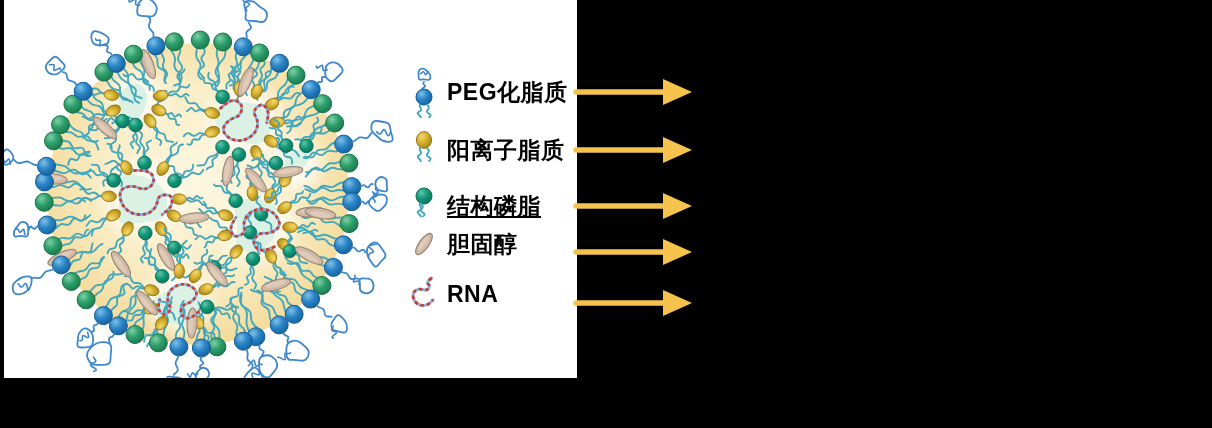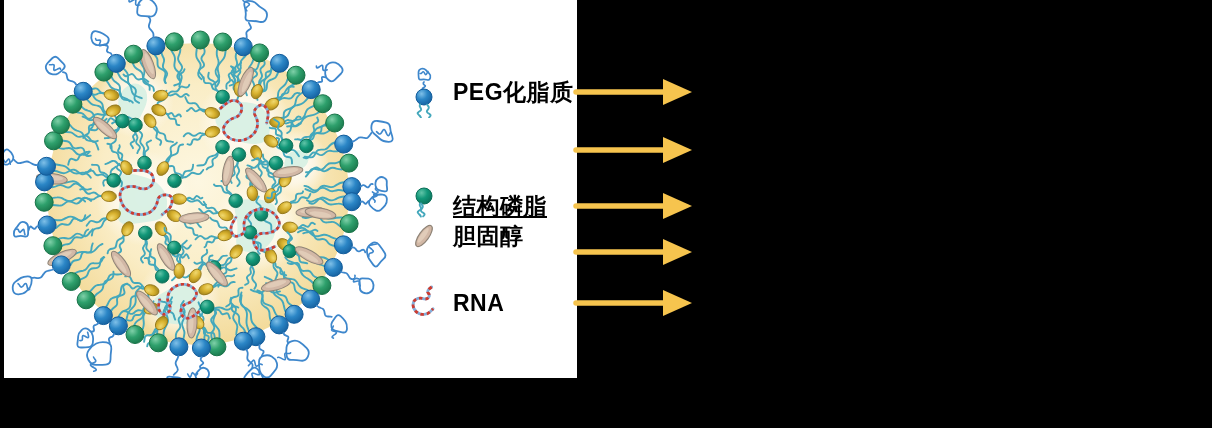--- a/index.html
+++ b/index.html
@@ -4,21 +4,21 @@
 <style>
   html,body{margin:0;padding:0;background:#000;}
   .scene{position:relative;width:1212px;height:428px;background:#000;overflow:hidden;
          font-family:"Liberation Sans","DejaVu Sans",sans-serif;}
   .panel{position:absolute;left:4px;top:0;width:573px;height:378px;background:#fff;}
   #lnp-svg{position:absolute;left:0;top:0;}
   #legend{position:absolute;left:0;top:0;width:100%;height:100%;}
   .legend-row{position:absolute;left:399px;display:flex;align-items:center;height:52px;
               transform:translateY(-50%);}
   .legend-icon{width:42px;height:52px;display:flex;align-items:center;justify-content:center;flex:0 0 42px;}
-  .legend-label{margin-left:8px;font-size:23px;font-weight:600;color:#000;white-space:nowrap;letter-spacing:0.5px;}
+  .legend-label{margin-left:2px;font-size:23px;font-weight:600;color:#000;white-space:nowrap;letter-spacing:0.5px;}
   #arrows-svg{position:absolute;left:0;top:0;pointer-events:none;}
 </style>
 </head>
 <body>
 
 <div class="scene">
   <div class="panel">
     <svg id="lnp-svg" width="573" height="378" viewBox="0 0 573 378" xmlns="http://www.w3.org/2000/svg">
         <defs>
     <radialGradient id="gInt" cx="50%" cy="46%" r="62%">
@@ -671,49 +671,66 @@
         <path d="M25.1,7.3Q27.0,9.0 26.3,11.8Q25.6,14.6 22.8,13.8Q20.0,13.0 17.4,13.6Q14.9,14.1 14.7,11.6Q14.4,9.0 14.5,6.3Q14.6,3.6 17.3,2.8Q20.0,2.0 21.7,3.9Q23.3,5.7 25.1,7.3Z" fill="#fff" stroke="#3E87CC" stroke-width="1.7"></path>
         <path d="M16.0,7.5Q16.8,7.7 17.2,7.5Q17.6,7.3 18.0,6.7Q18.4,6.2 18.8,5.9Q19.2,5.6 19.6,5.9Q20.0,6.1 20.4,6.9Q20.8,7.7 21.2,8.3Q21.6,8.9 22.0,8.7Q22.4,8.5 22.8,7.7Q23.2,6.9 23.6,6.1L24.0,5.3" fill="none" stroke="#3E87CC" stroke-width="1.5" stroke-linecap="round"></path>
         <path d="M20.0,16.0Q19.4,16.8 19.3,17.2Q19.1,17.6 19.4,18.0Q19.7,18.4 20.2,18.8Q20.7,19.2 21.1,19.6Q21.4,20.0 21.2,20.4Q21.0,20.8 20.2,21.2Q19.4,21.6 18.9,22.0Q18.3,22.4 18.4,22.8Q18.5,23.2 19.3,23.6L20.0,24.0" fill="none" stroke="#3E87CC" stroke-width="1.7" stroke-linecap="round"></path>
         <circle cx="20" cy="31" r="8" fill="url(#lgB)" stroke="#125C9B" stroke-width="1"></circle>
         <path d="M16.0,38.4Q15.6,39.7 15.8,40.4Q16.1,41.1 16.5,41.8Q16.9,42.5 17.1,43.2Q17.2,43.8 16.7,44.4Q16.1,45.0 15.2,45.5Q14.3,46.1 13.9,46.7Q13.4,47.3 14.0,48.0Q14.5,48.7 15.4,49.5Q16.2,50.3 16.6,51.0L16.9,51.6" fill="none" stroke="#44A8BC" stroke-width="1.9" stroke-linecap="round"></path>
               <path d="M23.1,38.5Q23.9,39.8 24.4,40.4Q24.8,41.0 24.8,41.6Q24.8,42.3 24.3,43.0Q23.8,43.7 23.3,44.4Q22.8,45.1 22.9,45.8Q23.1,46.4 23.9,47.0Q24.8,47.5 25.7,48.1Q26.6,48.6 26.6,49.3Q26.6,49.9 25.9,50.7L25.1,51.4" fill="none" stroke="#44A8BC" stroke-width="1.9" stroke-linecap="round"></path>
             </svg>
           </span>
       <span class="legend-label">PEG化脂质</span>
         </div>
+        <div class="legend-row" style="top: 150px;">
+          <span class="legend-icon">
+            <svg width="40" height="40" viewBox="0 0 40 40">
+              <defs>
+                <radialGradient id="lgY" cx="35%" cy="30%" r="80%">
+    <stop offset="0%" stop-color="#F0D86E"></stop>
+                  <stop offset="45%" stop-color="#D8B22F"></stop>
+    <stop offset="100%" stop-color="#9A7D17"></stop>
+                </radialGradient>
+              </defs>
+        <ellipse cx="20" cy="10" rx="7.6" ry="8.4" fill="url(#lgY)" stroke="#97791B" stroke-width="1"></ellipse>
+        <path d="M16.0,17.9Q15.6,19.2 15.8,19.9Q16.1,20.6 16.5,21.3Q16.9,22.0 17.1,22.7Q17.2,23.3 16.7,23.9Q16.1,24.5 15.2,25.0Q14.3,25.6 13.9,26.2Q13.4,26.8 14.0,27.5Q14.5,28.2 15.4,29.0Q16.2,29.8 16.6,30.5L16.9,31.1" fill="none" stroke="#44A8BC" stroke-width="1.9" stroke-linecap="round"></path>
+              <path d="M23.1,18.0Q23.9,19.3 24.4,19.9Q24.8,20.5 24.8,21.1Q24.8,21.8 24.3,22.5Q23.8,23.2 23.3,23.9Q22.8,24.6 22.9,25.3Q23.1,25.9 23.9,26.5Q24.8,27.0 25.7,27.6Q26.6,28.1 26.6,28.8Q26.6,29.4 25.9,30.2L25.1,30.9" fill="none" stroke="#44A8BC" stroke-width="1.9" stroke-linecap="round"></path>
+            </svg>
+          </span>
+      <span class="legend-label">阳离子脂质</span>
+        </div>
         <div class="legend-row" style="top: 206px; text-decoration: underline;">
           <span class="legend-icon">
             <svg width="40" height="40" viewBox="0 0 40 40">
               <defs>
                 <radialGradient id="lgG" cx="35%" cy="30%" r="80%">
     <stop offset="0%" stop-color="#62C4A8"></stop>
                   <stop offset="45%" stop-color="#129879"></stop>
     <stop offset="100%" stop-color="#0A6E57"></stop>
                 </radialGradient>
               </defs>
         <circle cx="20" cy="10" r="8" fill="url(#lgG)" stroke="#0A6E57" stroke-width="1"></circle>
         <path d="M16.0,17.4Q15.6,18.7 15.8,19.4Q16.1,20.1 16.5,20.8Q16.9,21.5 17.1,22.2Q17.2,22.8 16.7,23.4Q16.1,24.0 15.2,24.5Q14.3,25.1 13.9,25.7Q13.4,26.3 14.0,27.0Q14.5,27.7 15.4,28.5Q16.2,29.3 16.6,30.0L16.9,30.6" fill="none" stroke="#44A8BC" stroke-width="1.9" stroke-linecap="round"></path>
               <path d="M17.1,17.5Q17.9,18.8 18.4,19.4Q18.8,20.0 18.8,20.6Q18.8,21.3 18.3,22.0Q17.8,22.7 17.3,23.4Q16.8,24.1 16.9,24.8Q17.1,25.4 17.9,26.0Q18.8,26.5 19.7,27.1Q20.6,27.6 20.6,28.3Q20.6,28.9 19.9,29.7L19.1,30.4" fill="none" stroke="#44A8BC" stroke-width="1.9" stroke-linecap="round"></path>
             </svg>
           </span>
       <span class="legend-label">结构磷脂</span>
         </div>
-        <div class="legend-row" style="top: 236px;">
+        <div class="legend-row" style="top: 244px;">
           <span class="legend-icon">
             <svg width="40" height="32" viewBox="0 0 40 32">
         <g transform="translate(20,16) rotate(36)">
           <ellipse rx="4.8" ry="12.5" fill="#D2B8A6" stroke="#8E8376" stroke-width="1.2"></ellipse>
           <ellipse rx="2.4" ry="9" cx="-1" fill="#E4CFBC" opacity=".85"></ellipse>
               </g>
             </svg>
           </span>
       <span class="legend-label">胆固醇</span>
         </div>
-        <div class="legend-row" style="top: 303px; align-items: center;">
+        <div class="legend-row" style="top: 294px; align-items: center;">
           <span class="legend-icon">
             <svg width="40" height="42" viewBox="0 0 40 42">
       <path d="M27.7,5.0Q22.1,8.8 24.2,11.0Q26.3,13.3 24.6,15.5Q22.8,17.8 19.0,16.6Q15.1,15.5 11.9,17.4Q8.8,19.3 9.1,23.4Q9.5,27.5 12.7,30.1Q15.8,32.8 20.0,32.4Q24.2,32.0 26.6,29.4L29.1,26.8" fill="none" stroke="#86AFD9" stroke-width="2.8" stroke-linecap="round"></path>
       <path d="M27.7,5.0Q22.1,8.8 24.2,11.0Q26.3,13.3 24.6,15.5Q22.8,17.8 19.0,16.6Q15.1,15.5 11.9,17.4Q8.8,19.3 9.1,23.4Q9.5,27.5 12.7,30.1Q15.8,32.8 20.0,32.4Q24.2,32.0 26.6,29.4L29.1,26.8" fill="none" stroke="#CE3B30" stroke-width="2.8" stroke-dasharray="3.4 3"></path>
             </svg>
           </span>
       <span class="legend-label">RNA</span>
         </div>
       </div>
   </div>

